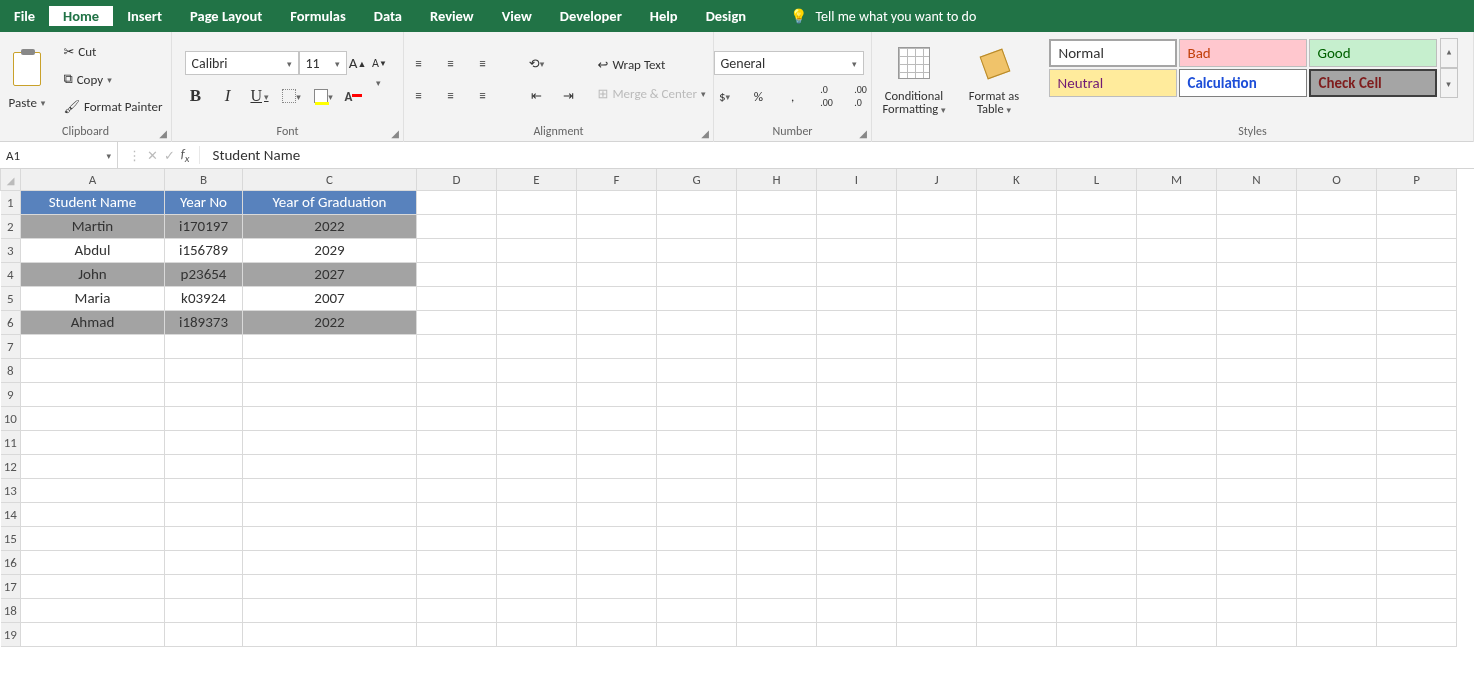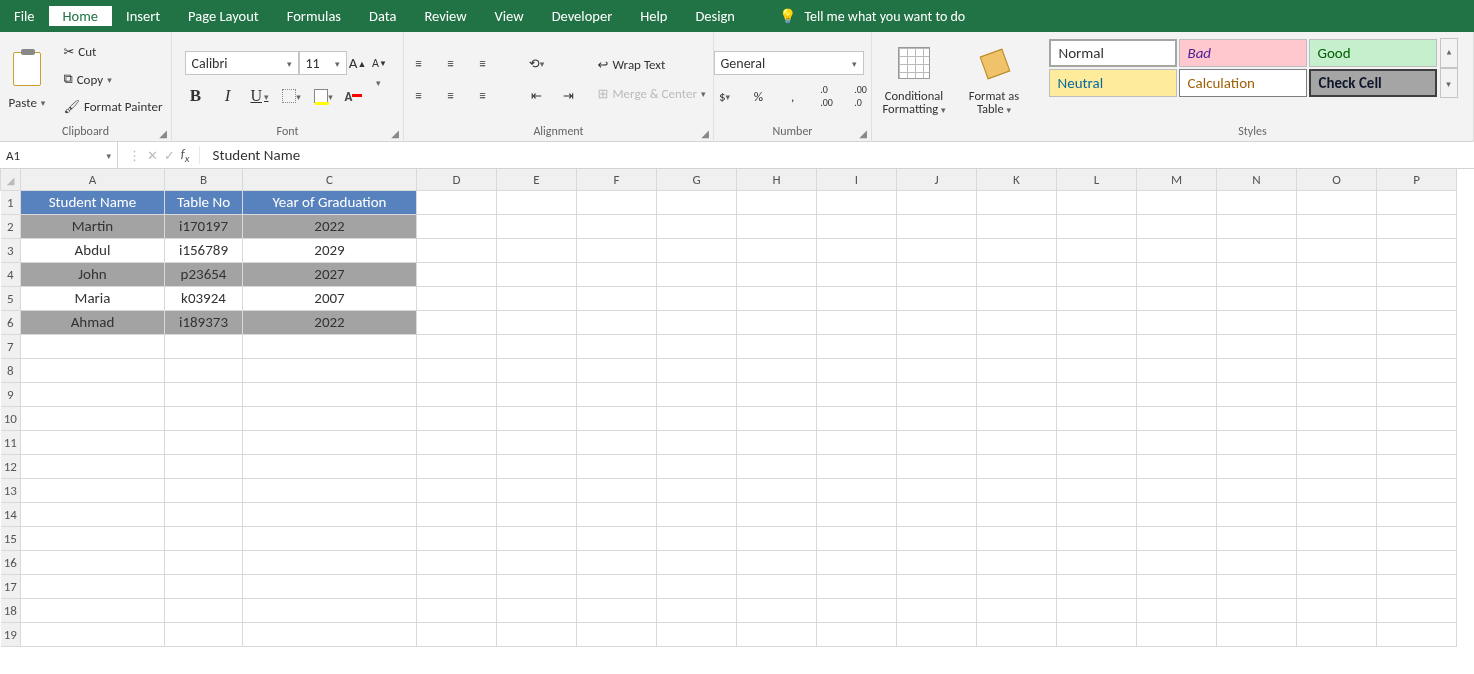--- a/index.html
+++ b/index.html
@@ -1,18 +1,18 @@
 <!DOCTYPE html>
 <html><head>
 <meta charset="utf-8">
 <style>
   * { box-sizing: border-box; margin: 0; padding: 0; font-family: "Segoe UI", Calibri, sans-serif; }
   body { width: 1474px; height: 674px; background: #fff; overflow: hidden; font-size: 13px; color:#333; }
   .ribbon-tabs { background: #217346; display: flex; height: 32px; align-items: center; color:#fff; }
-  .ribbon-tab { padding: 0 14px; height: 20px; display: flex; align-items: center; cursor: pointer; font-size: 14.5px; }
+  .ribbon-tab { padding: 0 14px; height: 20px; display: flex; align-items: center; cursor: pointer; font-size: 14.5px; font-weight: bold; }
   .ribbon-tab.active { background: #fff; color:#217346; }
   .tellme { display: flex; align-items: center; gap: 8px; padding-left: 30px; font-size: 14px;}
   .ribbon { background: #f3f3f3; border-bottom:1px solid #d4d4d4; height: 110px; display: flex; }
   .group { border-right:1px solid #e0e0e0; padding: 4px 10px 2px 10px; display:flex; flex-direction:column; justify-content:space-between; align-items:center; height:110px;}
   .group-body { flex:1; display:flex; align-items:center; gap:4px;}
   .group-label { font-size: 12px; color:#666; padding-top:2px; height:18px; display:flex; width:100%; justify-content:center; position:relative;}
   .dlaunch { position:absolute; right:-6px; bottom:0; font-size:10px; color:#888;}
   .btn { background:transparent; border:none; font-size:13px; color:#333; padding:2px 4px; display:flex; align-items:center; gap:4px; cursor:pointer; white-space:nowrap;}
   .btn.disabled { color:#bbb;}
   .caret { font-size:9px; color:#666;}
@@ -223,38 +223,38 @@
     </div>
     <div class="group-label"></div>
   </div>
 
   <div class="group" style="flex:1; padding-left:0; padding-right:0;">
     <div class="group-body" style="flex-direction:column; gap:0; align-items:flex-start; padding-top:2px;">
       <div class="row" style="gap:0;">
         <div class="style-card" style="background:#fff;border:2px solid #a5a5a5;">
             <span>Normal</span>
           </div>
-        <div class="style-card" style="background:#ffc7ce;color:#4c1d95;font-style:italic;">
+        <div class="style-card" style="background:#ffc7ce;color:#c2410c;">
             <span>Bad</span>
           </div>
         <div class="style-card" style="background:#c6efce;color:#006100;">
             <span>Good</span>
           </div>
         <div class="vert" style="border:1px solid #c5c5c5; width:18px; height:30px; justify-content:center; margin-left:2px;">
             <span class="caret" style="transform:rotate(180deg);text-align:center;width:100%;">▾</span>
           </div>
       </div>
       <div class="row" style="gap:0;">
-        <div class="style-card" style="background:#ffeb9c;color:#0369a1;">
+        <div class="style-card" style="background:#ffeb9c;color:#701a75;">
             <span>Neutral</span>
           </div>
-        <div class="style-card" style="background:#fff;color:#a16207;font-weight:normal;border-color:#7f7f7f;">
+        <div class="style-card" style="background:#fff;color:#1d4ed8;font-weight:bold;border-color:#7f7f7f;">
             <span>Calculation</span>
           </div>
-        <div class="style-card" style="background:#a5a5a5;color:#0f172a;font-weight:bold;border:2px solid #3f3f3f;text-align:center;">
+        <div class="style-card" style="background:#a5a5a5;color:#7f1d1d;font-weight:bold;border:2px solid #3f3f3f;text-align:center;">
             <span>Check Cell</span>
           </div>
         <div class="vert" style="border:1px solid #c5c5c5; width:18px; height:30px; justify-content:center; margin-left:2px;">
             <span class="caret" style="text-align:center;width:100%;">▾</span>
           </div>
       </div>
     </div>
     <div class="group-label">
         <span>Styles</span>
       </div>
@@ -315,21 +315,21 @@
           <th>M</th>
           <th>N</th>
           <th>O</th>
           <th>P</th>
         </tr>
       </thead>
     <tbody id="grid-body">
         <tr>
           <th>1</th>
           <td class="hdr-cell">Student Name</td>
-          <td class="hdr-cell">Table No</td>
+          <td class="hdr-cell">Year No</td>
           <td class="hdr-cell">Year of Graduation</td>
           <td></td>
           <td></td>
           <td></td>
           <td></td>
           <td></td>
           <td></td>
           <td></td>
           <td></td>
           <td></td>

